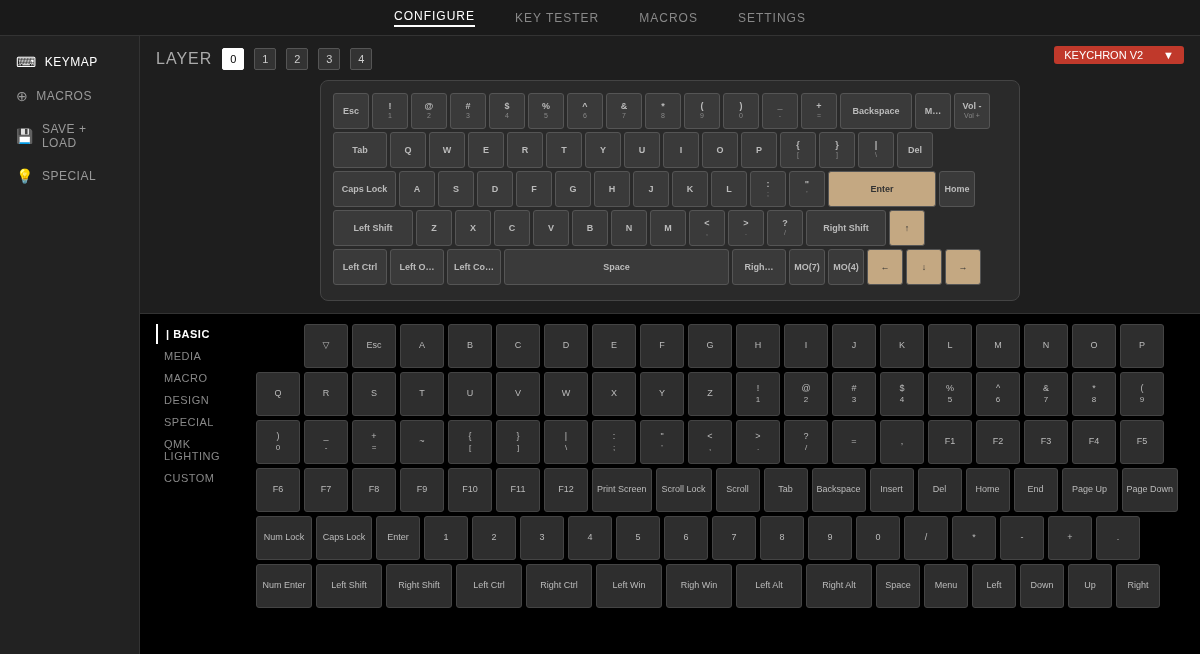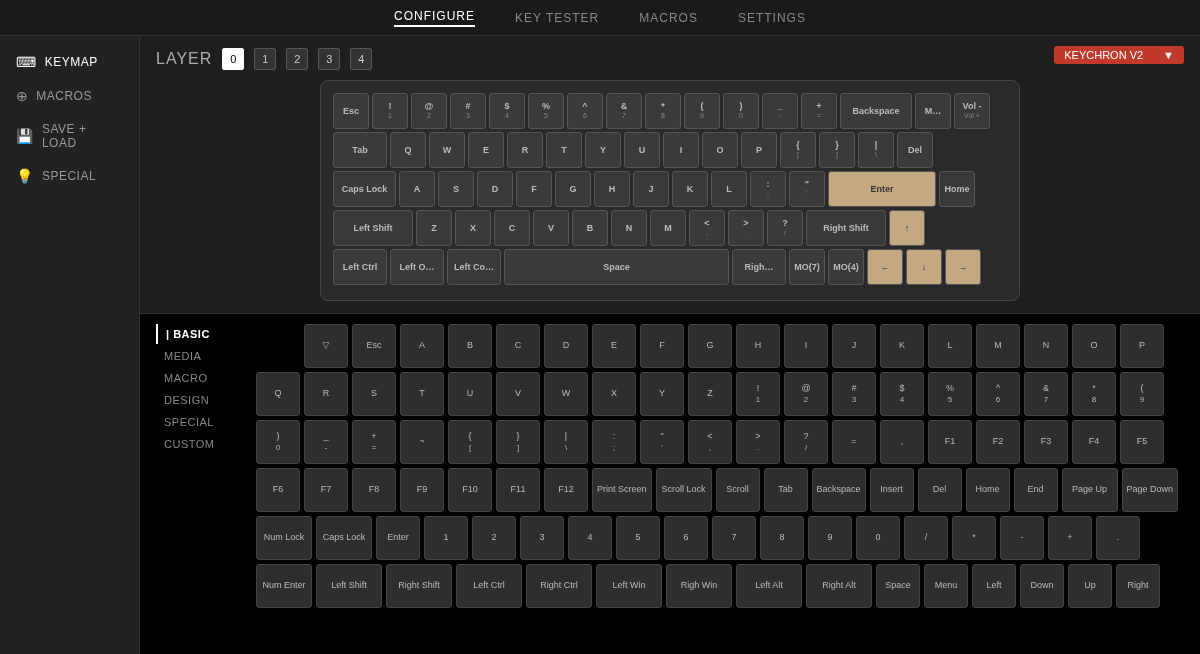--- a/index.html
+++ b/index.html
@@ -520,20 +520,21 @@
 
     <div class="bottom-panel">
       <div class="panel-categories">
 
         <div class="panel-sidebar">
           <div class="panel-sidebar-item section-header">| BASIC</div>
           <div class="panel-sidebar-item">MEDIA</div>
           <div class="panel-sidebar-item">MACRO</div>
           <div class="panel-sidebar-item">DESIGN</div>
           <div class="panel-sidebar-item">SPECIAL</div>
+          <div class="panel-sidebar-item">QMK LIGHTING</div>
           <div class="panel-sidebar-item">CUSTOM</div>
         </div>
 
         <div class="panel-keys">
           <div class="key-grid">
 
             <div class="panel-key empty"></div>
             <div class="panel-key">▽</div>
             <div class="panel-key">Esc</div>
             <div class="panel-key">A</div>

